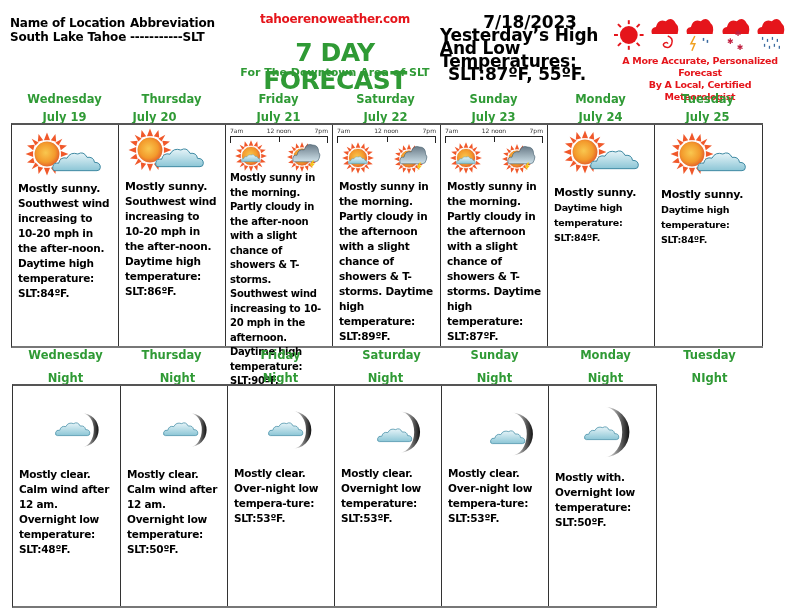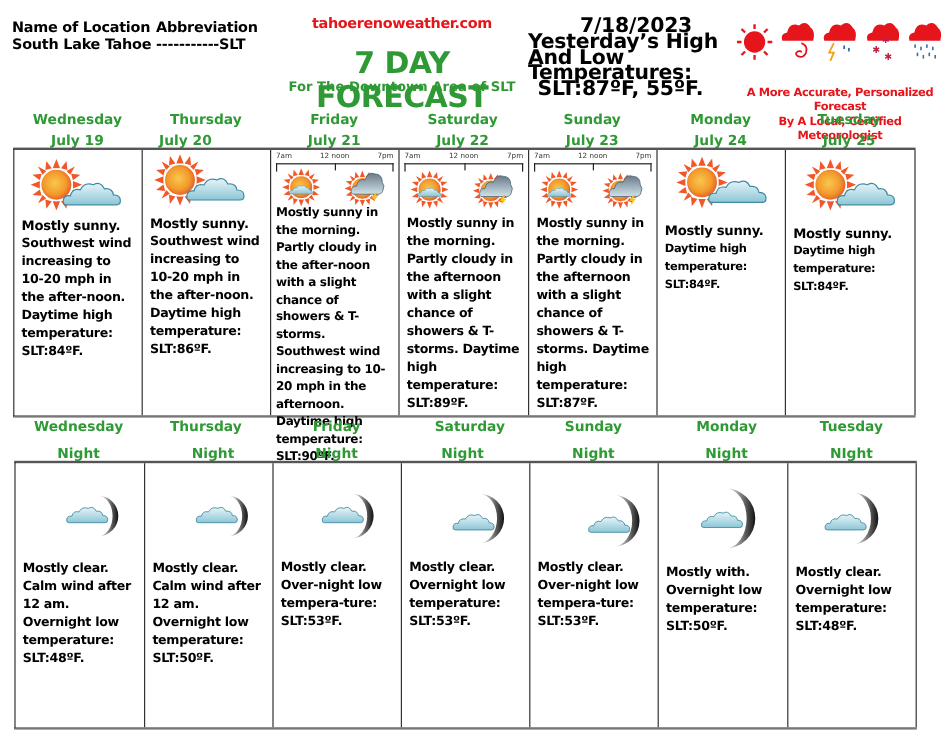--- a/index.html
+++ b/index.html
@@ -9,21 +9,21 @@
   .hdr-left .row{display:flex;}
   .hdr-left .c1{width:120px;}
   .site{left:230px;top:12px;width:210px;text-align:center;color:#e5151b;font-weight:bold;font-size:12px;letter-spacing:-0.3px;}
   .big{left:226px;top:27px;width:218px;text-align:center;color:#2f9a35;font-weight:bold;font-size:25px;letter-spacing:-0.5px;line-height:28px;margin-top:12px;}
   .sub{left:230px;top:54px;width:210px;text-align:center;color:#2f9a35;font-weight:bold;font-size:11px;margin-top:12px;}
   .yest{left:440px;top:16px;width:180px;font-weight:bold;font-size:17px;line-height:13px;letter-spacing:-0.2px;}
   .yest .date{text-align:center;}
   .yest .temp{padding-left:8px;}
   .logo{left:614px;top:12px;width:172px;}
   .logo .icons{display:flex;gap:6px;height:40px;align-items:flex-end;}
-  .logo .tag{color:#e5151b;font-weight:bold;font-size:9.5px;line-height:12px;text-align:center;letter-spacing:-0.3px;margin-top:20px;}
+  .logo .tag{color:#e5151b;font-weight:bold;font-size:9.5px;line-height:12px;text-align:center;letter-spacing:-0.3px;margin-top:3px;}
   .dayhead{position:absolute;color:#2f9a35;font-weight:bold;font-size:11.5px;text-align:center;width:107px;}
   .grid{position:absolute;display:flex;border-top:2px solid #555;border-bottom:2px solid #777;border-left:1.5px solid #333;}
   .cell{border-right:1.5px solid #333;box-sizing:border-box;position:relative;}
   .desc{font-weight:bold;font-size:10.5px;line-height:15px;padding:0 6px;letter-spacing:-0.25px;}
   .desc .lead{font-size:11px;}
   .timebar{position:absolute;top:2px;left:4px;right:4px;height:20px;font-size:6px;color:#333;}
   .timebar .labels{display:flex;justify-content:space-between;}
   .timebar .bar{position:absolute;top:9px;left:0;right:0;height:6px;border-top:1.5px solid #222;border-left:1.5px solid #222;border-right:1.5px solid #222;}
   .timebar .mid{position:absolute;top:9px;left:50%;height:6px;border-left:1.5px solid #222;}
   .iconbox{position:absolute;}
@@ -361,22 +361,13 @@
   </div>
   <div class="cell" style="width:108px">
     <div class="iconbox" style="left:26px;top:18px">
       <svg width="60" height="56">
           <use href="#moon" x="4" y="0" width="54" height="56"></use>
           <use href="#cloud" x="0" y="20" width="54" height="18"></use>
         </svg>
     </div>
     <div class="desc" style="position:absolute;top:84px">Mostly with. Overnight low temperature: SLT:50ºF.</div>
   </div>
-  <div class="cell" style="width:107px">
-    <div class="iconbox" style="left:22px;top:20px">
-      <svg width="60" height="52">
-          <use href="#moon" x="10" y="0" width="46" height="52"></use>
-          <use href="#cloud" x="0" y="20" width="52" height="18"></use>
-        </svg>
-    </div>
-    <div class="desc" style="position:absolute;top:84px">Mostly clear. Overnight low temperature: SLT:48ºF.</div>
-  </div>
 </div>
 
 </body></html>

